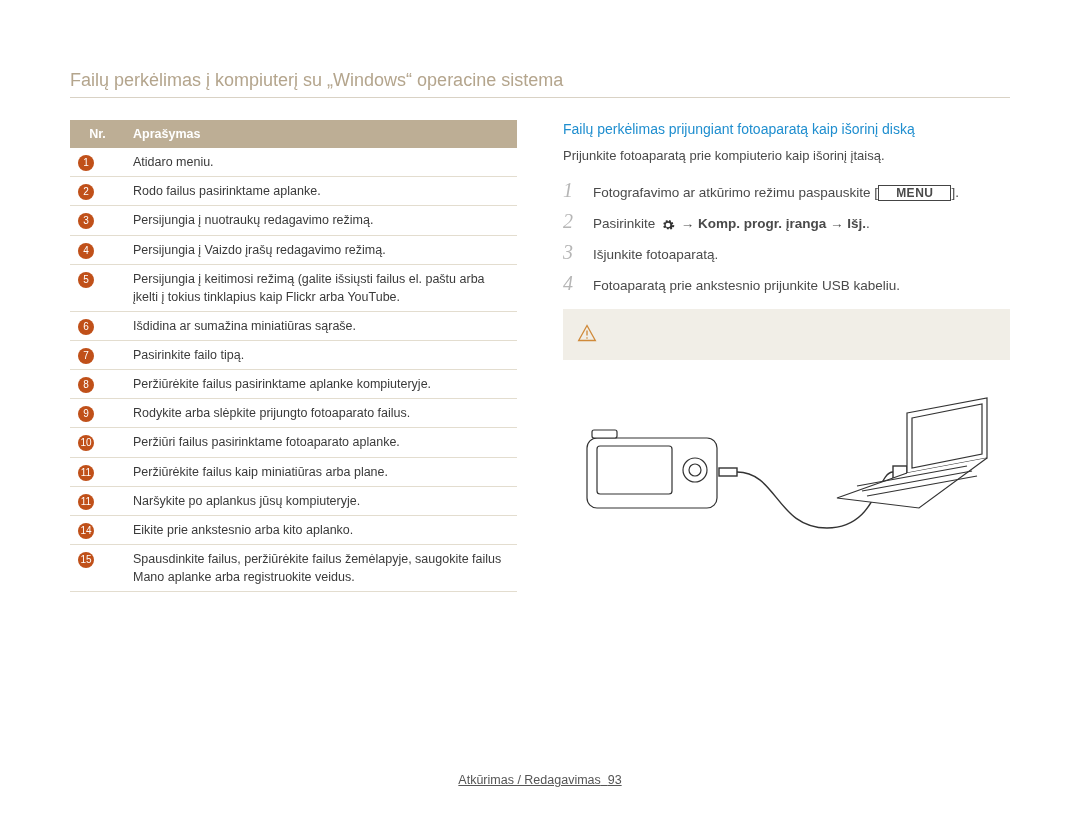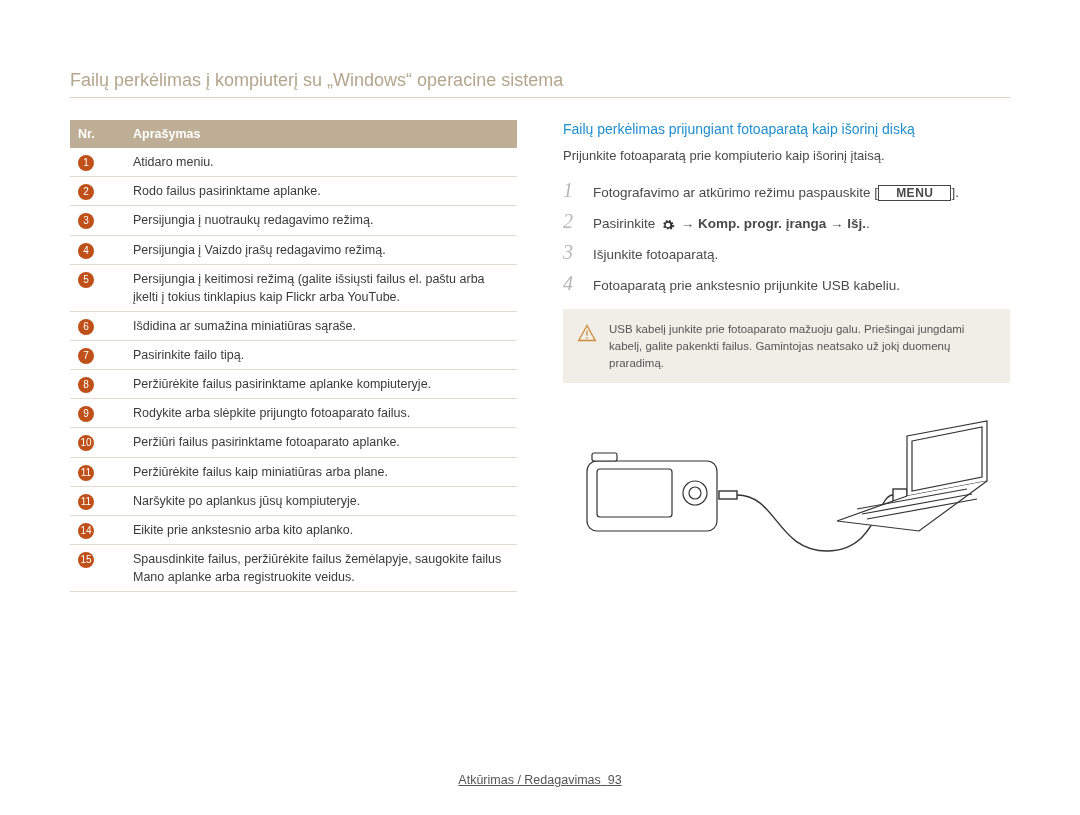--- a/index.html
+++ b/index.html
@@ -30,21 +30,21 @@
     font-size: 12.5px;
     line-height: 1.45;
   }
   .left thead th {
     text-align: left;
     background: #bdae95;
     color: #fff;
     font-weight: bold;
     padding: 5px 8px;
   }
-  .left thead th:first-child { width: 55px; }
+  .left thead th:first-child { width: 55px; text-align: center; }
   .left tbody td {
     padding: 5px 8px;
     border-bottom: 1px solid #e3ddcf;
     vertical-align: top;
   }
   .left tbody td:first-child { text-align: left; }
   .nr-badge {
     display: inline-block;
     width: 16px; height: 16px;
     border-radius: 50%;
@@ -229,21 +229,20 @@
     </ol>
 
     <div class="note-box">
       <span class="warn-icon">
         <svg width="20" height="20" viewBox="0 0 24 24">
             <path fill="none" stroke="#d08a3a" stroke-width="1.6" d="M12 3 L22 21 L2 21 Z"></path>
             <line x1="12" y1="9" x2="12" y2="15" stroke="#d08a3a" stroke-width="1.6"></line>
             <circle cx="12" cy="18" r="1" fill="#d08a3a"></circle>
           </svg>
       </span>
-      <span>USB kabelį junkite prie fotoaparato mažuoju galu. Priešingai jungdami kabelį, galite pakenkti failus. Gamintojas neatsako už jokį duomenų praradimą.</span>
     </div>
 
     <div class="illus">
       <svg viewBox="0 0 420 160" width="420" height="160">
 
         <g stroke="#333" stroke-width="1.2" fill="#fff">
           <rect x="10" y="60" rx="10" ry="10" width="130" height="70"></rect>
           <rect x="20" y="68" width="75" height="48" rx="3"></rect>
           <circle cx="118" cy="92" r="12" fill="none"></circle>
           <circle cx="118" cy="92" r="6" fill="none"></circle>

